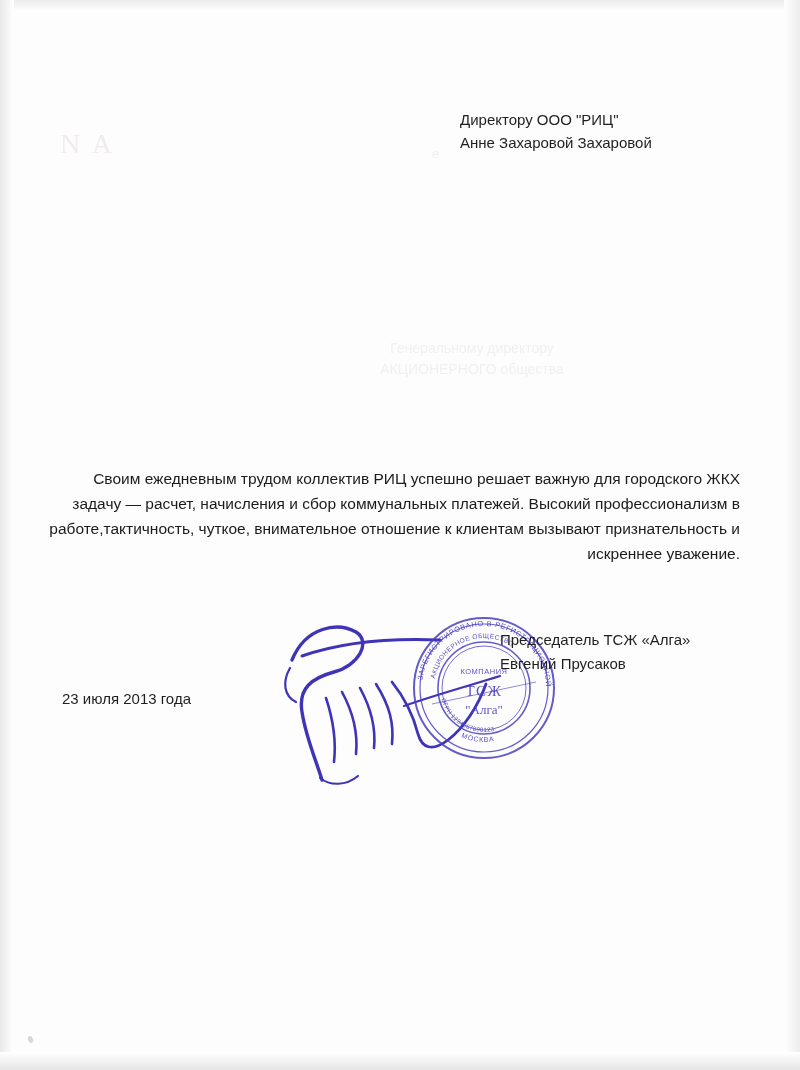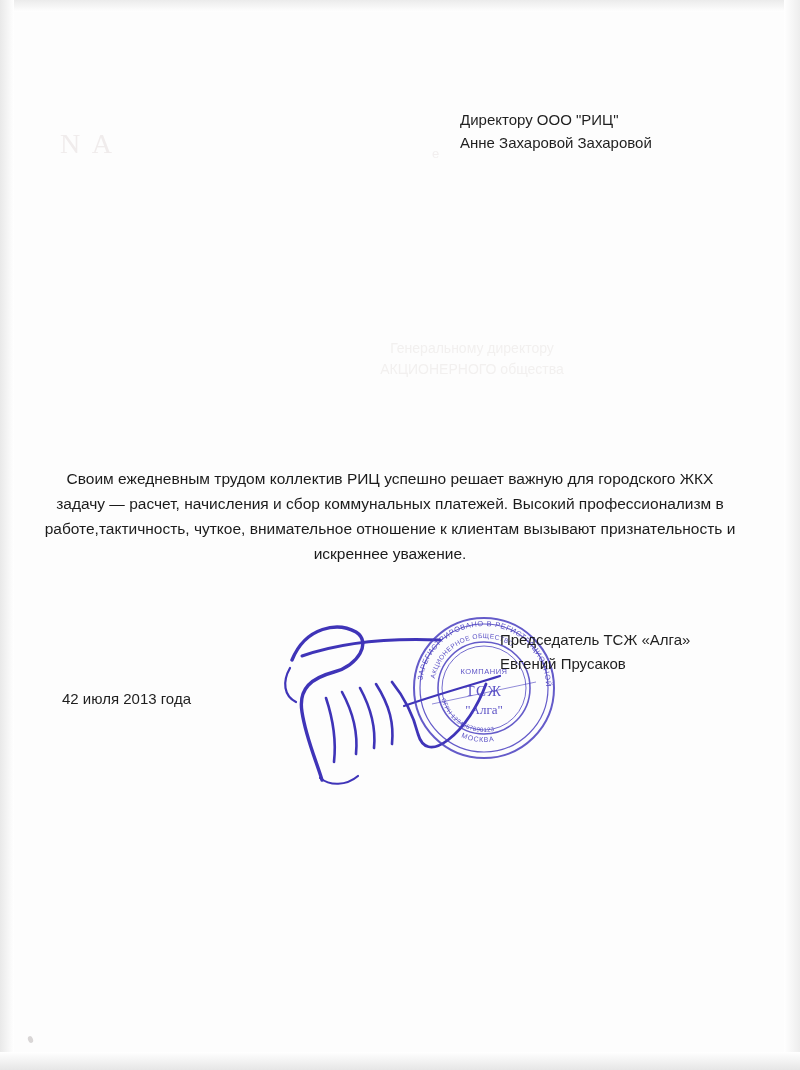--- a/index.html
+++ b/index.html
@@ -88,21 +88,21 @@
   }
 
   .body-text {
     position: absolute;
     left: 40px;
     top: 466px;
     width: 700px;
     font-size: 15.5px;
     line-height: 1.62;
     color: #1b1b1b;
-    text-align: center;
+    text-align: right;
   }
 
   .signature-block {
     position: absolute;
     left: 500px;
     top: 628px;
     width: 290px;
     font-size: 15px;
     line-height: 1.6;
     color: #1f1f1f;
@@ -220,16 +220,16 @@
     <g stroke="#4a3fc0" stroke-width="1" opacity="0.6" fill="none">
       <line x1="28" y1="96" x2="132" y2="74"></line>
     </g>
   </svg>
 
   <div class="signature-block">
     <div>Председатель ТСЖ «Алга»</div>
     <div>Евгений  Прусаков</div>
   </div>
 
-  <div class="date-line">42 июля 2013 года</div>
+  <div class="date-line">23 июля 2013 года</div>
 
   <div class="stray-mark"></div>
 </div>
 
 </body></html>

